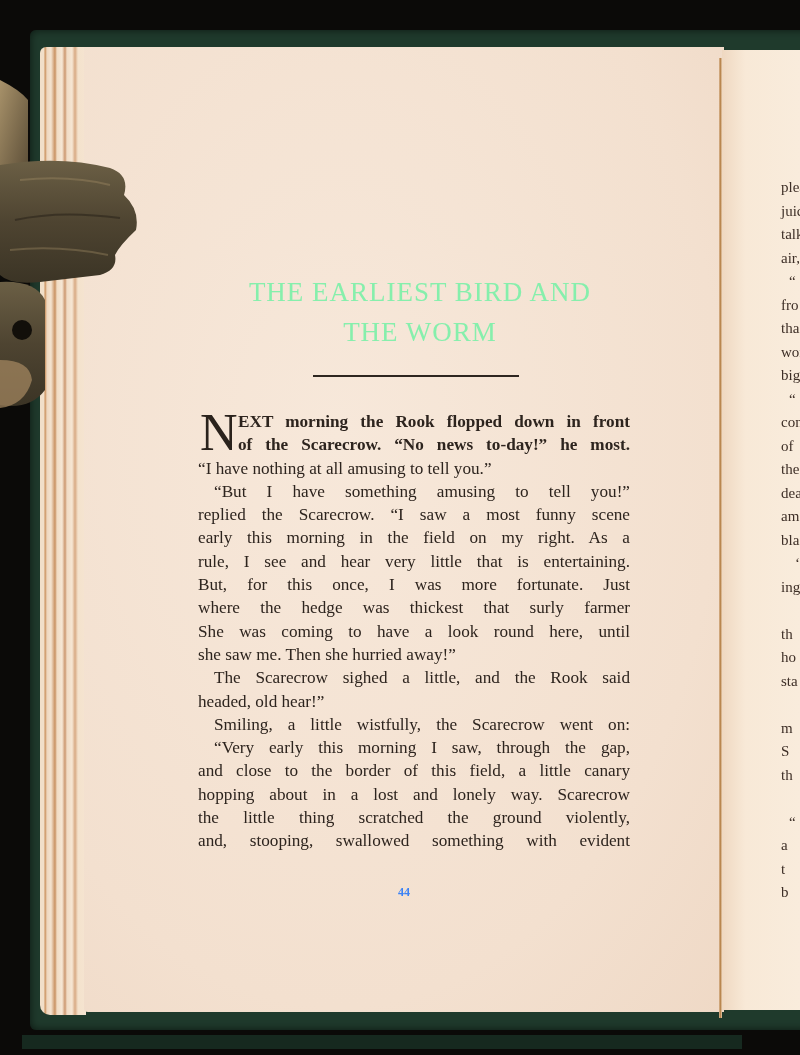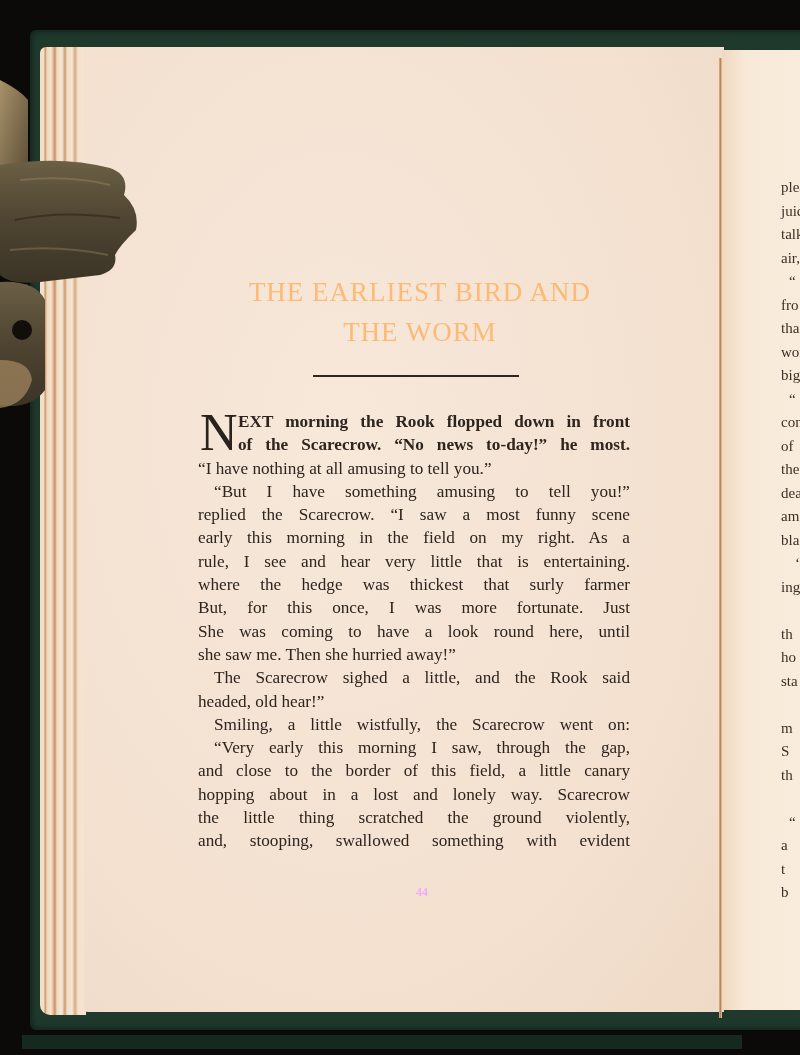--- a/index.html
+++ b/index.html
@@ -14,30 +14,30 @@
         #f4e3cf 11px,#c99262 15px,#f1dcc4 17px,
         #f6e7d5 22px,#cc9870 25px,#f1dcc6 27px,
         #f6e6d3 32px,#d8aa84 35px,#f4e2cc 38px,#f5e4d1 46px);}
   .left-page{position:absolute;left:84px;top:47px;width:640px;height:965px;background:#f5e3d4;
     background-image:radial-gradient(ellipse at 40% 40%,#f7e8da 0%,#f3e0cf 70%,#efd9c6 100%);
     border-bottom-left-radius:4px;}
   .gutter{position:absolute;left:719px;top:58px;width:3px;height:960px;background:linear-gradient(90deg,#d9b58f,#b9864f,#e8cdb1);}
   .right-page{position:absolute;left:722px;top:50px;width:78px;height:960px;background:#f7e6d2;
     background-image:linear-gradient(90deg,#efd8c1,#f8e9d7 30%,#f9ecdc);}
 
-  .chapter-title{position:absolute;left:200px;top:272px;width:440px;text-align:center;font-family:"Liberation Serif","DejaVu Serif",serif;font-size:27px;line-height:40px;letter-spacing:1px;color:#fdba74;}
+  .chapter-title{position:absolute;left:200px;top:272px;width:440px;text-align:center;font-family:"Liberation Serif","DejaVu Serif",serif;font-size:27px;line-height:40px;letter-spacing:1px;color:#86efac;}
   .title-rule{position:absolute;left:313px;top:375px;width:206px;height:2px;background:#2e2620;}
 
   .body-text{position:absolute;left:198px;top:410px;width:432px;font-family:"Liberation Serif","DejaVu Serif",serif;font-size:17.2px;line-height:23.3px;color:#2d241e;}
   .line{display:block;white-space:nowrap;text-align:justify;text-align-last:justify;height:23.3px;}
   .line.last{text-align-last:left;}
   .line.indent{padding-left:16px;}
   .line.dropcap-indent{padding-left:40px;font-weight:bold;}
   .dropcap{position:absolute;left:2px;top:-2px;font-size:52px;line-height:50px;font-family:"Liberation Serif","DejaVu Serif",serif;color:#2a221c;}
-  .page-number{position:absolute;left:398px;top:885px;width:30px;text-align:right;font-size:12px;font-weight:bold;color:#f0abfc;font-family:"Liberation Serif",serif;}
+  .page-number{position:absolute;left:398px;top:885px;width:30px;text-align:left;font-size:12px;font-weight:bold;color:#3b82f6;font-family:"Liberation Serif",serif;}
 
   .right-text{position:absolute;left:781px;top:176px;font-family:"Liberation Serif","DejaVu Serif",serif;font-size:15px;line-height:23.5px;color:#3d2e26;white-space:nowrap;}
   .right-text span{display:block;height:23.5px;}
 
   .clasp{position:absolute;left:0;top:60px;width:145px;height:360px;}
 </style>
 </head>
 <body>
 
 <div class="cover"></div>
@@ -78,22 +78,22 @@
 
 <div class="body-text">
   <span class="dropcap">N</span>
   <span class="line dropcap-indent">EXT morning the Rook flopped down in front</span>
   <span class="line dropcap-indent">of the Scarecrow.  “No news to-day!” he most.</span>
   <span class="line last">“I have nothing at all amusing to tell you.”</span>
   <span class="line indent">“But I have something amusing to tell you!”</span>
   <span class="line">replied the Scarecrow.  “I saw a most funny scene</span>
   <span class="line">early this morning in the field on my right.  As a</span>
   <span class="line">rule, I see and hear very little that is entertaining.</span>
+  <span class="line">But, for this once, I was more fortunate.  Just</span>
   <span class="line">where the hedge was thickest that surly farmer</span>
-  <span class="line">But, for this once, I was more fortunate.  Just</span>
   <span class="line">She was coming to have a look round here, until</span>
   <span class="line last">she saw me.  Then she hurried away!”</span>
   <span class="line indent">The Scarecrow sighed a little, and the Rook said</span>
   <span class="line last">headed, old hear!”</span>
   <span class="line indent">Smiling, a little wistfully, the Scarecrow went on:</span>
   <span class="line indent">“Very early this morning I saw, through the gap,</span>
   <span class="line">and close to the border of this field, a little canary</span>
   <span class="line">hopping about in a lost and lonely way.  Scarecrow</span>
   <span class="line">the little thing scratched the ground violently,</span>
   <span class="line">and, stooping, swallowed something with evident</span>

